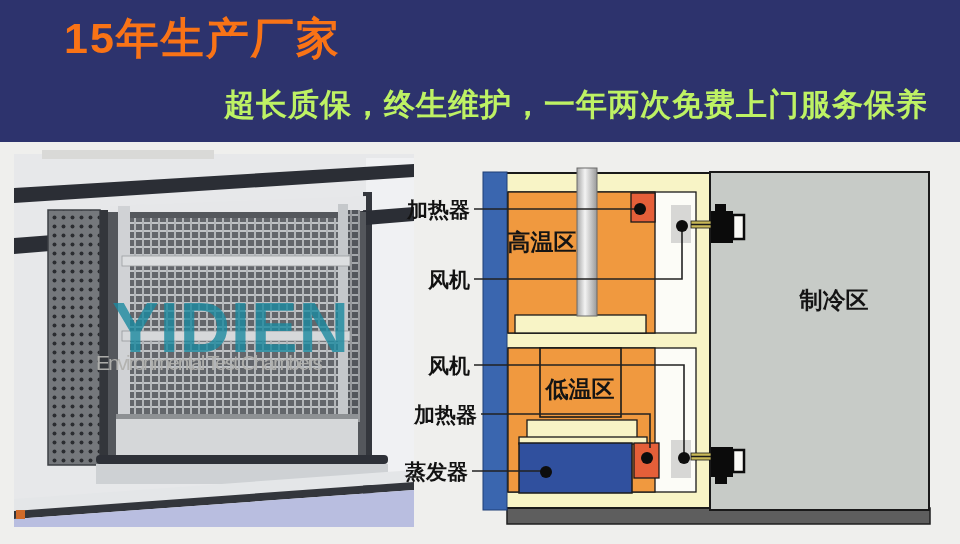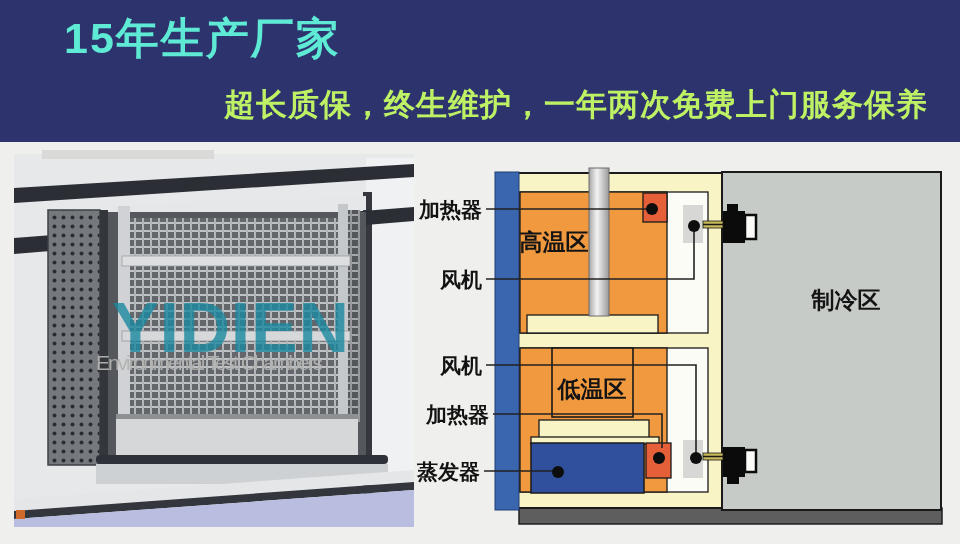--- a/index.html
+++ b/index.html
@@ -7,33 +7,33 @@
     width:960px;height:544px;position:relative;overflow:hidden;
     background:#efefed;
     font-family:"Liberation Sans","DejaVu Sans",sans-serif;
   }
   .header{
     position:absolute;left:0;top:0;width:960px;height:142px;
     background:#2d336d;
   }
   .title{
     position:absolute;left:64px;top:17px;
-    color:#5eead4;font-size:43px;font-weight:bold;letter-spacing:2px;
+    color:#f97316;font-size:43px;font-weight:bold;letter-spacing:2px;
     white-space:nowrap;line-height:1;
   }
   .subtitle{
     position:absolute;left:224px;top:88px;
     color:#bef264;font-size:31px;font-weight:bold;letter-spacing:1px;
     white-space:nowrap;line-height:1.1;
   }
   .photo{
     position:absolute;left:14px;top:150px;width:400px;height:377px;
   }
   .diagram{
-    position:absolute;left:404px;top:150px;width:542px;height:394px;
+    position:absolute;left:392px;top:150px;width:542px;height:394px;
   }
   svg{display:block;}
   .callout{
     font-size:21px;font-weight:bold;fill:#121212;
   }
   .zonelabel{
     font-size:23px;font-weight:bold;fill:#141414;
   }
   .watermark{
     font-size:70px;font-weight:bold;fill:#1b8aa0;opacity:.8;letter-spacing:3px;

